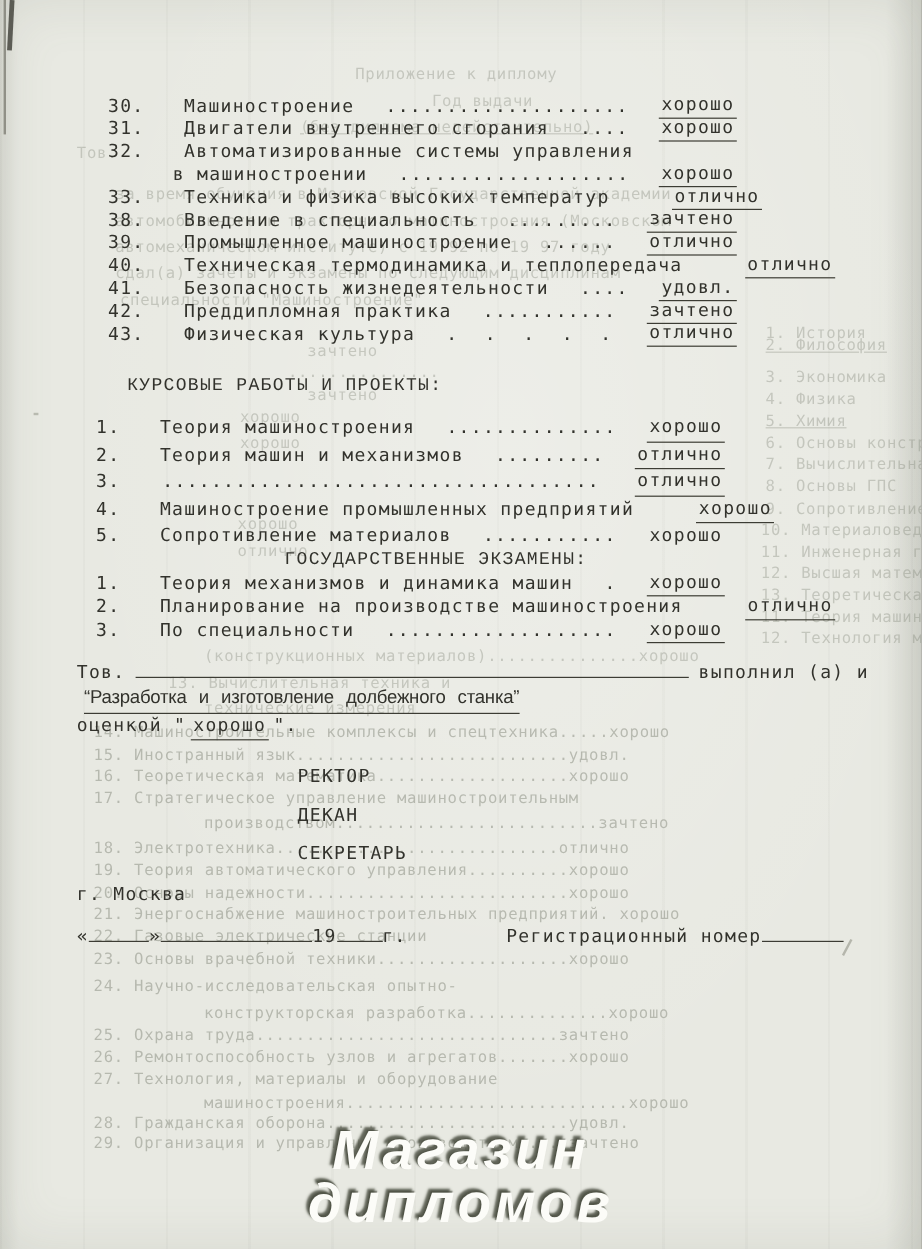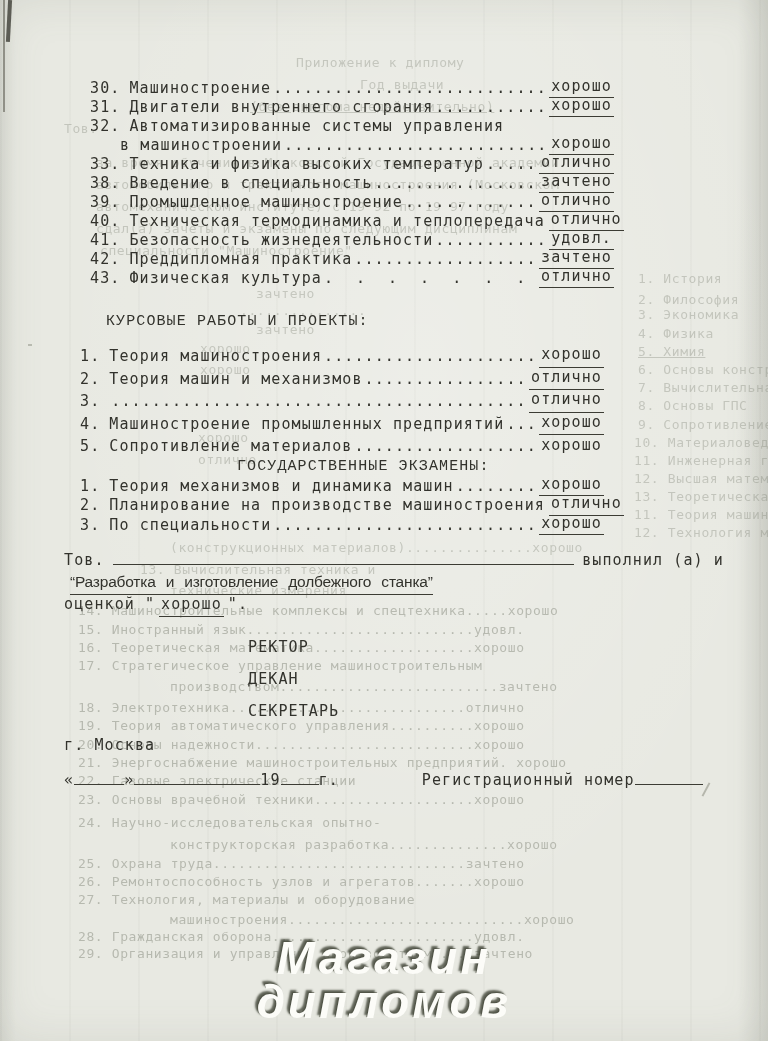--- a/index.html
+++ b/index.html
@@ -11,21 +11,21 @@
       radial-gradient(ellipse at 55% 35%, rgba(255,255,255,.22), rgba(255,255,255,0) 62%),
       repeating-linear-gradient(90deg, rgba(138,140,130,.055) 0 2px, rgba(0,0,0,0) 2px 69px),
       linear-gradient(90deg, rgba(118,120,110,.12), rgba(0,0,0,0) 16px, rgba(0,0,0,0) 738px, rgba(118,120,110,.18)),
       #e8e9e2;
     box-shadow:inset 0 0 46px rgba(108,110,98,.14);
     letter-spacing:1.1px;font-size:15px;
   }
   
   .abs{position:absolute;}
   .list{width:524px;}
-  .row{display:flex;align-items:flex-end;white-space:nowrap;}
+  .row{display:flex;align-items:center;white-space:nowrap;gap:24px;}
   .list1 .row{height:19px;line-height:19px;}
   .list2 .row{height:22.5px;line-height:22.5px;}
   .list3 .row{height:19.3px;line-height:19.3px;}
   .num{margin-right:9px;}
   .row .cont-pad{display:inline-block;width:30px;}
   .dots{flex:1;overflow:hidden;white-space:nowrap;margin:0 2px;}
   .dots::after{content:"......................................................................";}
   .dots.spaced{letter-spacing:7px;}
   .dots.spaced::after{content:". . . . . . . . . . . . . . . . . . . . . . . .";}
   .grade{border-bottom:1.4px solid #3c3c34;padding:0 2px 1px 2px;}
@@ -65,21 +65,21 @@
       <span class="bf b1" style="left: 296px; top: 55px;">Приложение к диплому</span>
       <span class="bf b1" style="left: 360px; top: 77px;">Год выдачи</span>
       <span class="bf b1" style="left: 250px; top: 99px; text-decoration: underline;">(без диплома недействительно)</span>
       <span class="bf b1" style="left: 64px; top: 121px;">Тов.</span>
       <span class="bf b1" style="left: 96px; top: 155px;">за время обучения в Московской Государственной академии</span>
       <span class="bf b1" style="left: 96px; top: 177px;">автомобильного и тракторного машиностроения (Московском</span>
       <span class="bf b1" style="left: 96px; top: 199px;">автомеханическом институте) с 19 92 по 19 97 году</span>
       <span class="bf b1" style="left: 96px; top: 221px;">сдал(а) зачеты и экзамены по следующим дисциплинам</span>
       <span class="bf b1" style="left: 100px; top: 243px;">специальности "Машиностроение"</span>
       <span class="bf b1" style="left: 638px; top: 271px;">1. История</span>
-      <span class="bf b1" style="left: 638px; top: 292px;">2. Философия</span>
+      <span class="bf b1" style="left: 638px; top: 281px; text-decoration: underline;">2. Философия</span>
       <span class="bf b1" style="left: 638px; top: 307px;">3. Экономика</span>
       <span class="bf b1" style="left: 638px; top: 326px;">4. Физика</span>
       <span class="bf b1" style="left: 638px; top: 344px; text-decoration: underline;">5. Химия</span>
       <span class="bf b1" style="left: 638px; top: 362px;">6. Основы конструирования</span>
       <span class="bf b1" style="left: 638px; top: 380px;">7. Вычислительная техника</span>
       <span class="bf b1" style="left: 638px; top: 398px;">8. Основы ГПС</span>
       <span class="bf b1" style="left: 638px; top: 417px;">9. Сопротивление материалов</span>
       <span class="bf b1" style="left: 634px; top: 435px;">10. Материаловедение</span>
       <span class="bf b1" style="left: 634px; top: 453px;">11. Инженерная графика</span>
       <span class="bf b1" style="left: 634px; top: 471px;">12. Высшая математика</span>

